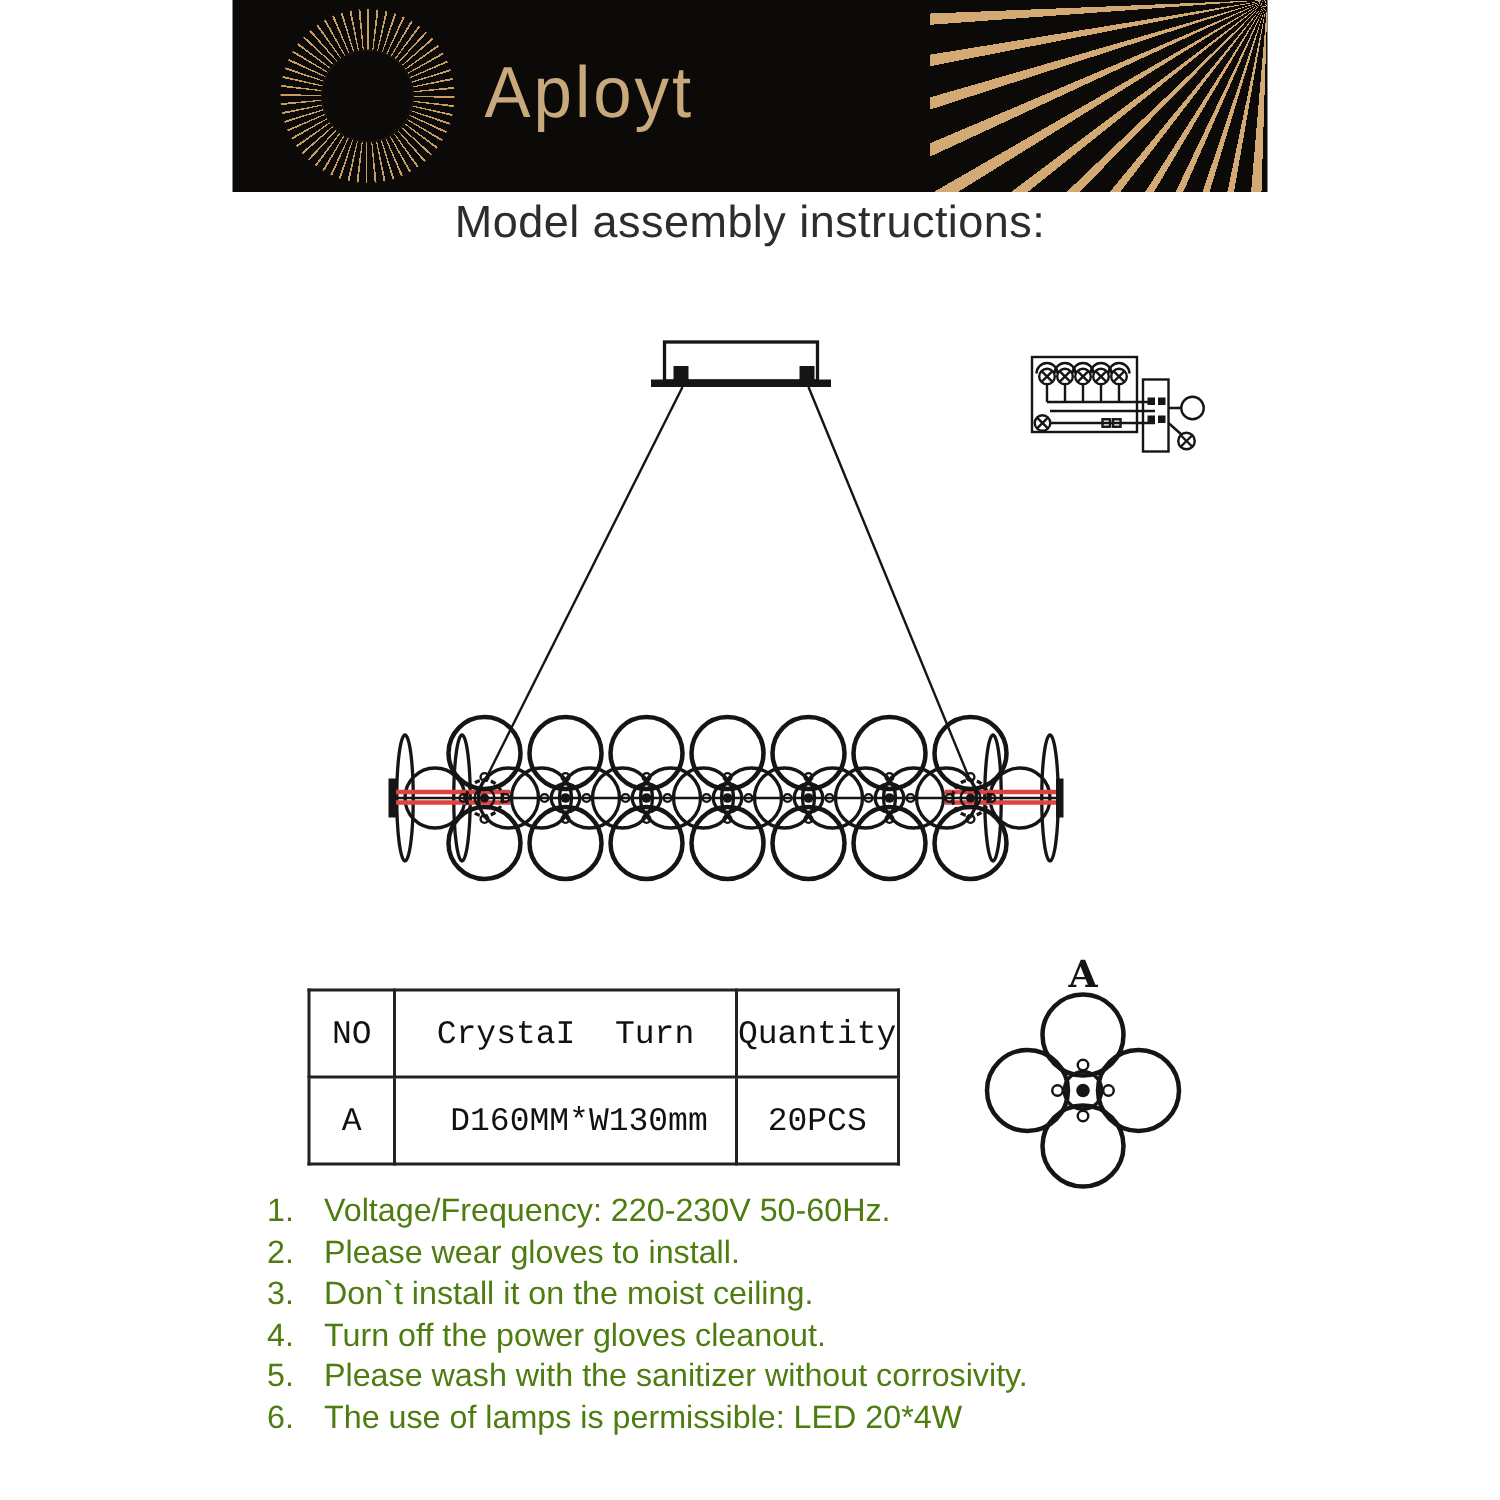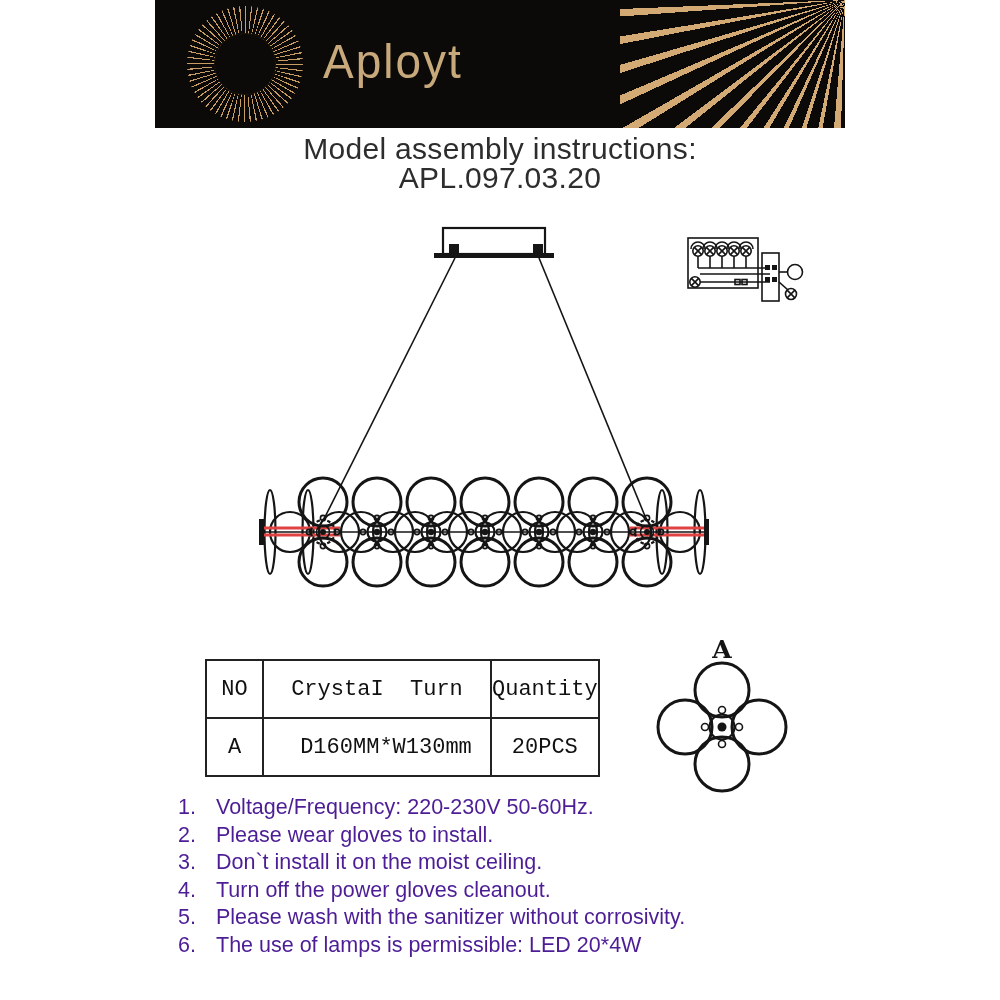--- a/index.html
+++ b/index.html
@@ -35,39 +35,38 @@
   .parts-table{position:absolute;left:205px;top:659px;border-collapse:collapse;table-layout:fixed;
         font-family:"Liberation Mono","DejaVu Sans Mono",monospace;font-size:22px;color:#111;}
   .parts-table td{border:2px solid #222;height:56px;text-align:center;white-space:pre;padding:0;}
   .parts-table .c-no{width:55px;}
   .parts-table .c-model{width:226px;}
   .parts-table .c-qty{width:94px;}
   .parts-table .model-cell{text-align:center;padding-left:18px;}
 
   
   .instructions{position:absolute;left:178px;top:794px;width:680px;margin:0;padding:0;
-        list-style:none;counter-reset:step;color:#4c1d95;font-size:21.5px;}
+        list-style:none;counter-reset:step;color:#4d7c0f;font-size:21.5px;}
   .instructions li{counter-increment:step;line-height:27.6px;white-space:nowrap;}
   .instructions li::before{content:counter(step) ".";display:inline-block;width:26px;margin-right:12px;
         text-align:left;}
 </style>
 </head>
 <body>
 
 <div class="page">
 
   <div class="banner">
     <div class="sunburst"></div>
     <div class="brand">Aployt</div>
     <div class="corner-rays"></div>
   </div>
 
   <div class="title-block">
     <div class="title-line">Model assembly instructions:</div>
-    <div class="title-line">APL.097.03.20</div>
   </div>
 
   <svg class="main-drawing" width="700" height="405" viewBox="0 0 700 405">
 
     <g>
       <rect x="293" y="13" width="102" height="26" class="k2"></rect>
       <rect x="284" y="38" width="120" height="5" class="fillk"></rect>
       <rect x="299" y="29" width="10" height="10" class="fillk"></rect>
       <rect x="383" y="29" width="10" height="10" class="fillk"></rect>
     </g>

